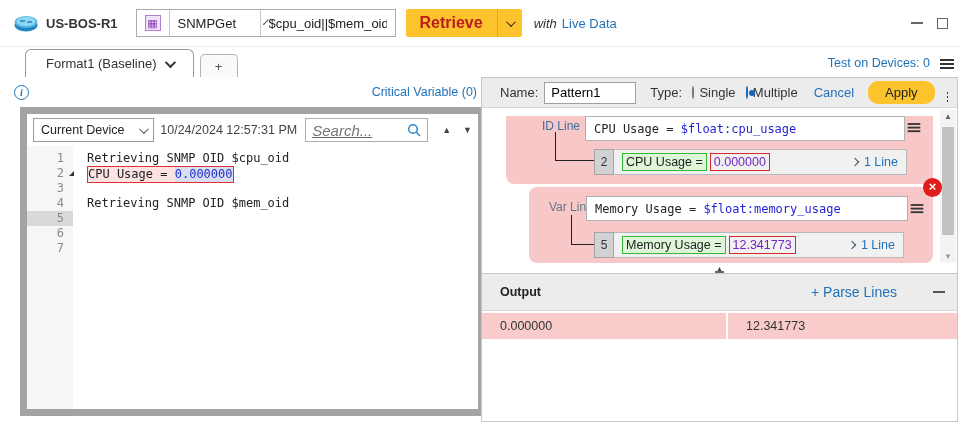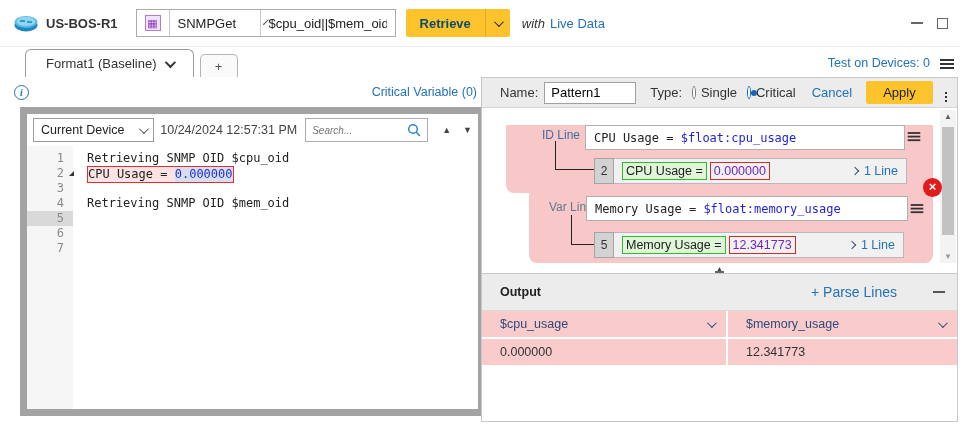--- a/index.html
+++ b/index.html
@@ -8,21 +8,21 @@
 
   
   .topbar { height:47px; display:flex; align-items:center; padding-left:14px; border-bottom:1px solid #ededed; }
   .devname { font-size:13px; font-weight:bold; color:#333; margin:0 18px 0 8px; }
   .cmdbox { display:flex; align-items:stretch; height:28px; border:1px solid #ababab; background:#fff; }
   .cmdbox .cell { display:flex; align-items:center; padding:0 8px; }
   .parser-ic { width:16px; height:16px; border:1px solid #b27fd0; background:#f0e2f8; color:#8d3fc0; font-size:11px; line-height:14px; text-align:center; }
   .cmd-sel { border-left:1px solid #c9c9c9; border-right:1px solid #c9c9c9; width:92px; justify-content:space-between; font-size:13px; color:#222;gap:28px; }
   .cmd-input { width:134px; font-size:13px; color:#222; border:none; outline:none; padding:0 8px; font-family:"Liberation Sans",sans-serif; }
   .retr { display:flex; margin-left:10px; height:28px; border-radius:2px; overflow:hidden; background:#FCC32C; }
-  .retr-main { padding:0 14px; display:flex; align-items:center; font-size:13px; font-weight:bold; color:#0c4a6e; border-right:1px solid #e3a81c; }
+  .retr-main { padding:0 14px; display:flex; align-items:center; font-size:16px; font-weight:bold; color:#b91c1c; border-right:1px solid #e3a81c; }
   .retr-arrow { width:24px; display:flex; align-items:center; justify-content:center; }
   .with { font-style:italic; color:#333; margin-left:12px; font-size:13px; }
   .livedata { color:#2272B9; margin-left:5px; font-size:13px; }
   .wincontrols { margin-left:auto; display:flex; align-items:center; gap:14px; padding-right:12px; color:#555; }
   .win-min { width:12px; height:0; border-top:2px solid #666; }
   .win-max { width:11px; height:11px; border:1.5px solid #666; }
 
   
   .steps { display:flex; height:20px; margin:1px 12px 0 10px; }
   .step1 { position:relative; width:488px; background:#BDD9F2; display:flex; align-items:center; justify-content:center; color:#152B4E; font-weight:bold; }
@@ -46,21 +46,21 @@
   .leftcol { width:481px; }
   .filebar { height:30px; display:flex; align-items:center; padding:0 4px 0 14px; }
   .info-ic { width:15px; height:15px; border-radius:50%; border:1.5px solid #2272B9; color:#2272B9; font-size:10px; font-style:italic; font-family:"Liberation Serif",serif; display:flex; align-items:center; justify-content:center; font-weight:bold; }
   .critvar { margin-left:auto; color:#2272B9; font-size:12.5px; }
 
   .editor { margin-left:20px; width:465px; height:309px; border:7px solid #a3a3a3; display:flex; flex-direction:column; background:#fff; }
   .edtools { height:32px; display:flex; align-items:center; padding:0 6px; gap:6px; }
   .dev-sel { width:131px; height:24px; border:1px solid #9a9a9a; display:flex; align-items:center; justify-content:space-between; padding:0 7px; font-size:12.5px; color:#222; background:#fff; }
   .stamp { color:#444; font-size:12.5px; white-space:nowrap; }
   .searchbox { width:133px; height:24px; border:1px solid #adadad; display:flex; align-items:center; padding:0 6px; margin-left:2px; }
-  .searchbox input { flex:1; border:none; outline:none; font-style:italic; font-size:10px; color:#666; width:90px; font-family:"Liberation Sans",sans-serif; background:transparent; }
+  .searchbox input { flex:1; border:none; outline:none; font-style:italic; font-size:15px; color:#666; width:90px; font-family:"Liberation Sans",sans-serif; background:transparent;text-decoration:underline; }
   .updown { color:#444; font-size:9px; display:flex; gap:12px; margin-left:8px; }
 
   .code { flex:1; position:relative; font-family:"DejaVu Sans Mono","Liberation Mono",monospace; font-size:12px; padding-top:5px; overflow:hidden; }
   .gutterbg { position:absolute; left:0; top:0; bottom:0; width:46px; background:#f6f6f6; }
   .cline { position:relative; display:flex; height:15px; line-height:15px; }
   .lnum { width:46px; text-align:right; padding-right:9px; color:#8a8a8a; flex-shrink:0; position:relative; }
   .lnum.hl { background:#d9d9d9; }
   .fold { position:absolute; right:-1px; top:5px; width:0; height:0; border-left:5px solid transparent; border-bottom:5px solid #333; }
   .ctext { padding-left:14px; white-space:pre; color:#222; }
   .m-red { display:inline-flex; border:1px solid #e02f2f; }
@@ -73,26 +73,26 @@
   
   .rightcol { width:477px; margin-left:0; border:1px solid #c8c8c8; height:345px; display:flex; flex-direction:column; background:#fff; }
   .phead { height:30px; background:#ECECEC; border-bottom:1px solid #d6d6d6; display:flex; align-items:center; padding:0 10px 0 18px; font-size:13px; }
   .phead input { width:92px; height:22px; border:1px solid #a0a0a0; margin-left:6px; padding:0 6px; font-size:13px; font-family:"Liberation Sans",sans-serif; }
   .typelab { margin-left:14px; }
   .radio { width:13px; height:13px; border-radius:50%; border:1px solid #767676; background:#fff; margin-left:10px; position:relative; }
   .radio.on { border-color:#1467b8; }
   .radio.on:after { content:""; position:absolute; left:2.5px; top:2.5px; width:6px; height:6px; border-radius:50%; background:#1467b8; }
   .radlab { margin-left:5px; }
   .cancel { color:#2272B9; margin-left:16px; }
-  .applybtn { margin-left:14px; background:#FCC32C; border:none; border-radius:2px; padding:4px 17px; font-size:13px; color:#222; font-family:"Liberation Sans",sans-serif; }
+  .applybtn { margin-left:14px; background:#FCC32C; border:none; border-radius:10px; padding:4px 17px; font-size:13px; color:#222; font-family:"Liberation Sans",sans-serif; }
   .phead .ham { margin-left:12px; margin-bottom:0; }
 
   .patarea { position:relative; height:158px; background:#fff; }
   .panel { position:absolute; background:#F8C8C8; }
-  .panel1 { left:24px; width:427px; top:17px; height:68px; border-radius:0 0 8px 8px; }
+  .panel1 { left:24px; width:427px; top:8px; height:68px; border-radius:0 0 8px 8px; }
   .panel2 { left:47px; width:404px; top:79px; height:76px; border-radius:8px; }
   .plab { position:absolute; font-size:12px; }
   .plab1 { left:36px; top:3px; color:#3f6f9e; }
   .plab2 { left:20px; top:13px; color:#64788c; }
   .pinput { position:absolute; height:25px; background:#fff; border:1px solid #b0b0b0; display:flex; align-items:center; padding-left:8px; font-family:"DejaVu Sans Mono","Liberation Mono",monospace; font-size:12px; color:#222; white-space:pre; }
   .pinput .var { color:#1F1FD6; }
   .pin1 { left:79px; top:0; width:320px; }
   .pin2 { left:57px; top:9px; width:322px; }
   .pham { position:absolute; transform:scale(.9); }
   .pham1 { right:12px; top:7px; }
@@ -243,21 +243,21 @@
     </div>
 
     <div class="rightcol">
       <div class="phead">
         <span>Name:</span>
         <input value="Pattern1" style="">
         <span class="typelab">Type:</span>
         <span class="radio"></span>
         <span class="radlab">Single</span>
         <span class="radio on"></span>
-        <span class="radlab">Critical</span>
+        <span class="radlab">Multiple</span>
         <a class="cancel">Cancel</a>
         <button class="applybtn">Apply</button>
         <span class="ham"></span>
       </div>
 
       <div class="patarea">
 
         <div class="panel panel1">
           <span class="plab plab1">ID Line</span>
           <div class="pinput pin1"><span>CPU Usage = </span><span class="var">$float:cpu_usage</span></div>
@@ -303,30 +303,20 @@
       </div>
 
       <div class="collapser">
           <span>▲</span>
         </div>
       <div class="outhead">
         <span class="outtitle">Output</span>
         <a class="parselines">+ Parse Lines</a>
         <span class="minim"></span>
       </div>
-      <div class="tblhead">
-        <div class="tbl-c tbl-c1">
-          <span>$cpu_usage</span>
-            <span class="chev"></span>
-        </div>
-        <div class="tbl-c tbl-c2">
-          <span>$memory_usage</span>
-            <span class="chev"></span>
-        </div>
-      </div>
       <div class="tblrow">
         <div class="tbl-d" style="width:246px;border-right:2px solid #fff;">0.000000</div>
         <div class="tbl-d" style="flex:1;">12.341773</div>
       </div>
       <div class="outrest"></div>
     </div>
   </div>
 </div>
 
 </body></html>

